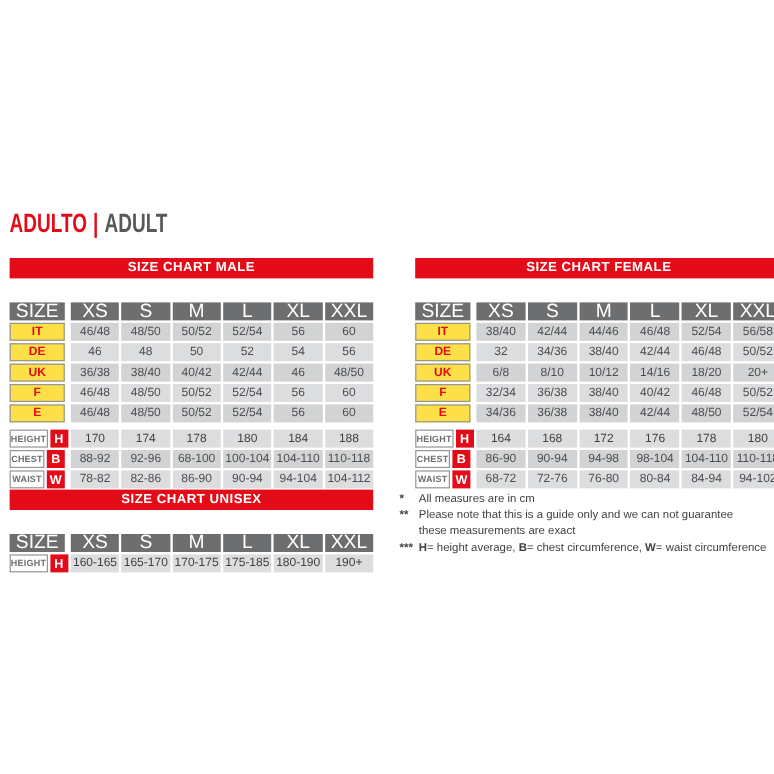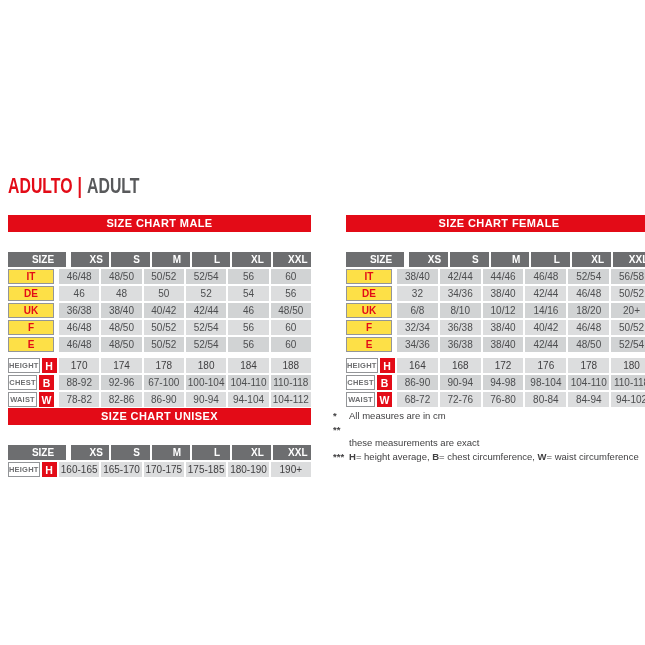--- a/index.html
+++ b/index.html
@@ -27,22 +27,22 @@
     height:17px;line-height:17px;margin-bottom:20px;text-align:center;
     background:var(--red);color:#fff;font-weight:bold;font-size:11px;letter-spacing:.4px;
   }
   .row{display:flex;height:15px;margin-bottom:2px;}
   .row > * + *{margin-left:2px;}
   .labelcol{width:46px;flex:none;margin-right:3px;}
   .cell{
     flex:1;display:flex;align-items:center;justify-content:center;
     font-size:10px;color:var(--data-text);
   }
-  .hdr{background:var(--hdr-gray);color:#fff;font-weight:bold;font-size:10px;
-       display:flex;align-items:center;justify-content:center;padding-left:12px;}
+  .hdr{background:var(--hdr-gray);color:#fff;font-weight:normal;font-size:16px;
+       display:flex;align-items:center;justify-content:center;}
   .country{
     background:#fde047;border:1px solid var(--border-gray);color:var(--red);
     font-weight:bold;font-size:10px;display:flex;align-items:center;justify-content:center;
     box-sizing:border-box;
   }
   .data{background:var(--cell-a);}
   .data.alt{background:var(--cell-b);}
   .boldv{font-weight:normal;color:var(--dark-text);}
   .spacer{height:4px;}
   .measwrap{display:flex;}
@@ -143,21 +143,21 @@
         <div class="cell data boldv alt">184</div>
         <div class="cell data boldv alt">188</div>
       </div>
       <div class="row">
         <div class="labelcol measwrap">
           <div class="measbox">CHEST</div>
           <div class="badge">B</div>
         </div>
         <div class="cell data">88-92</div>
         <div class="cell data">92-96</div>
-        <div class="cell data">67-100</div>
+        <div class="cell data">68-100</div>
         <div class="cell data">100-104</div>
         <div class="cell data">104-110</div>
         <div class="cell data">110-118</div>
       </div>
       <div class="row">
         <div class="labelcol measwrap">
           <div class="measbox">WAIST</div>
           <div class="badge">W</div>
         </div>
         <div class="cell data alt">78-82</div>
@@ -287,21 +287,21 @@
       </div>
     </div>
 
   <div class="footnotes" id="footnotes">
       <div class="fn">
         <div class="fn-marker">*</div>
         <div class="fn-text"><span>All measures are in cm</span></div>
       </div>
       <div class="fn">
         <div class="fn-marker">**</div>
-        <div class="fn-text"><br><span>these measurements are exact</span></div>
+        <div class="fn-text"><span>Please note that this is a guide only and we can not guarantee</span><br><span>these measurements are exact</span></div>
       </div>
       <div class="fn">
         <div class="fn-marker">***</div>
         <div class="fn-text"><b>H</b><span>= height average, </span><b>B</b><span>= chest circumference, </span><b>W</b><span>= waist circumference</span></div>
       </div>
     </div>
 
 </div>
 
 </body></html>

